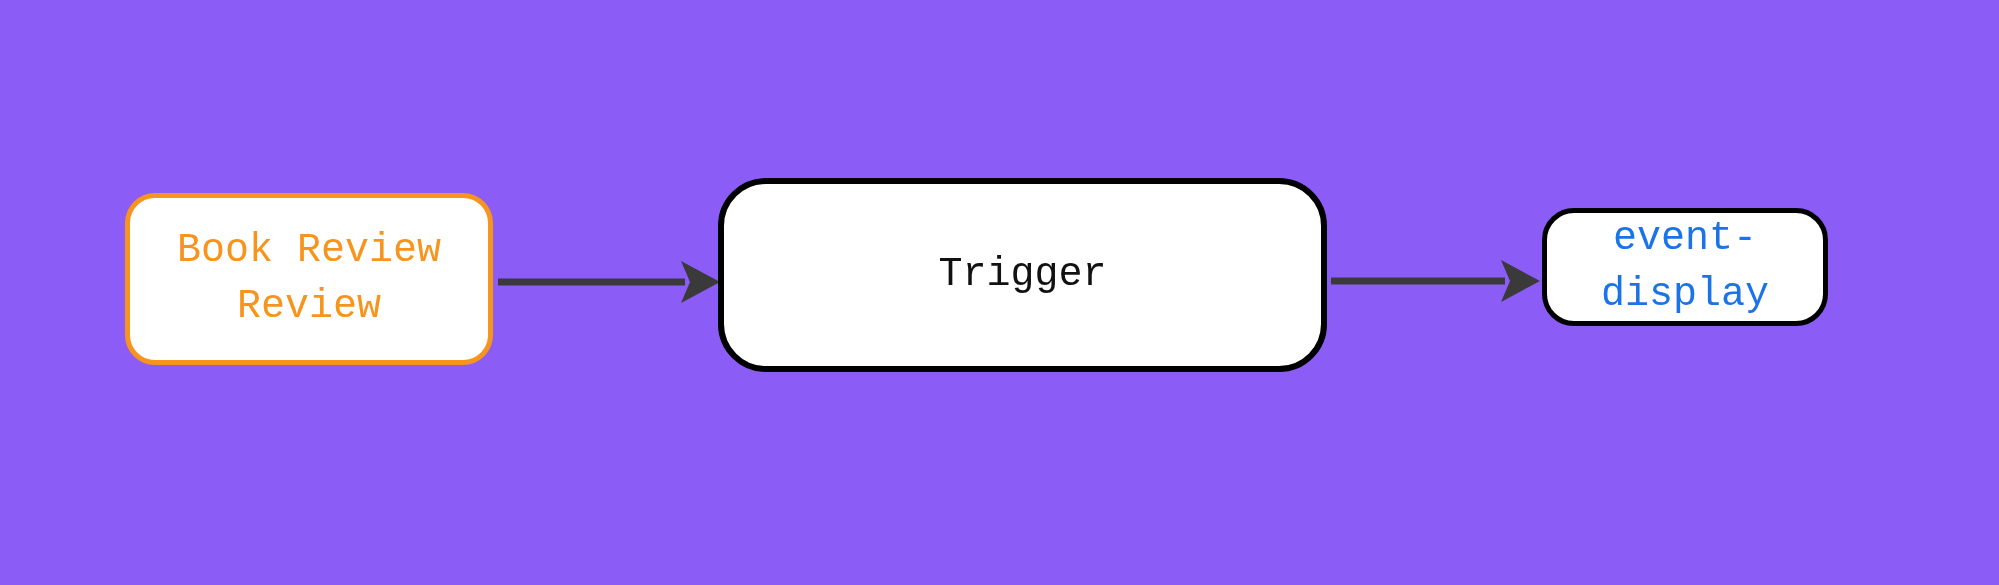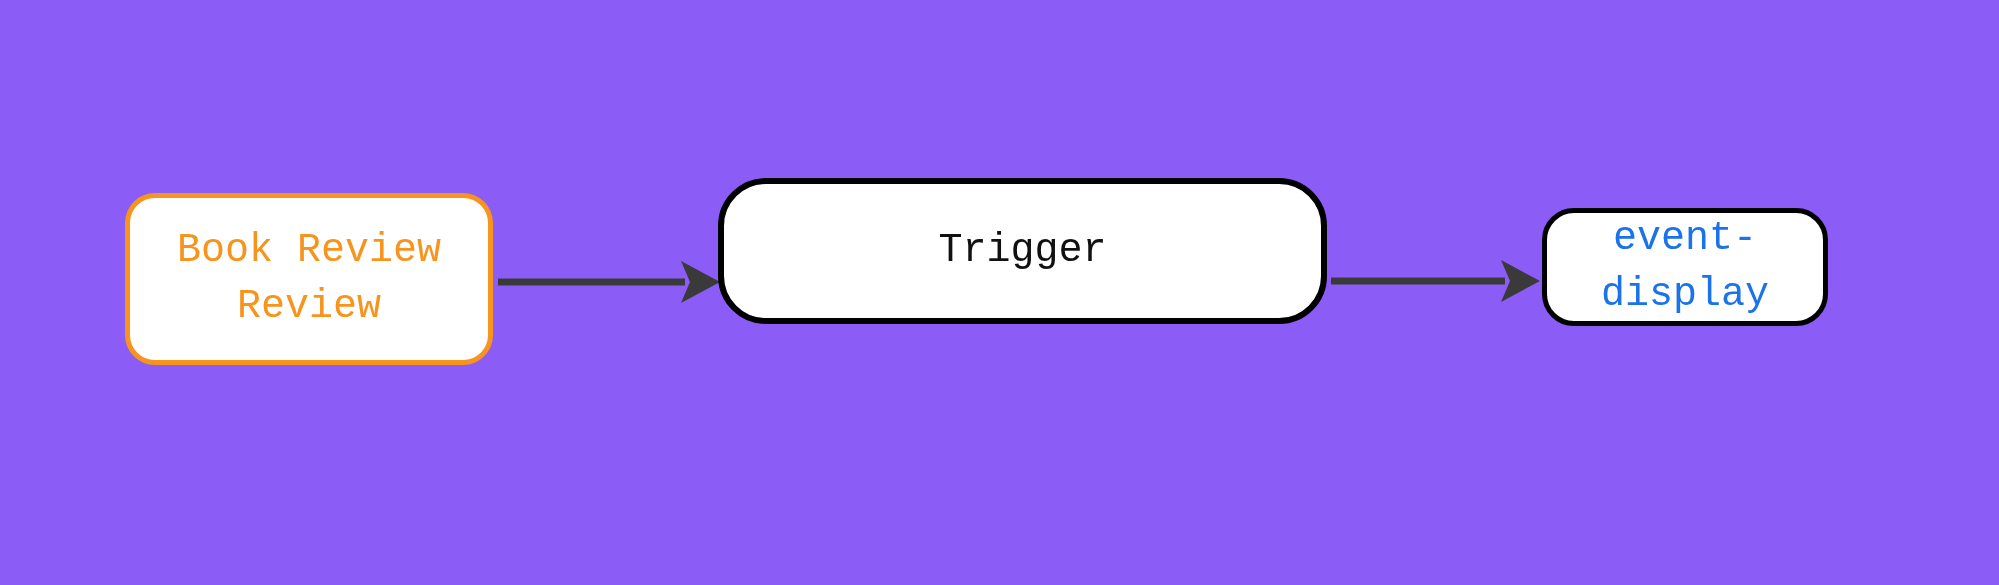--- a/index.html
+++ b/index.html
@@ -32,21 +32,21 @@
     width: 368px;
     height: 172px;
     border: 5px solid #F7941E;
     border-radius: 30px;
     color: #F7941E;
   }
   .node-trigger {
     left: 718px;
     top: 178px;
     width: 609px;
-    height: 146px;
+    height: 194px;
     border: 6px solid #000000;
     border-radius: 48px;
     color: #111111;
     text-align: center;
   }
   .node-event-display {
     left: 1542px;
     top: 208px;
     width: 286px;
     height: 118px;

